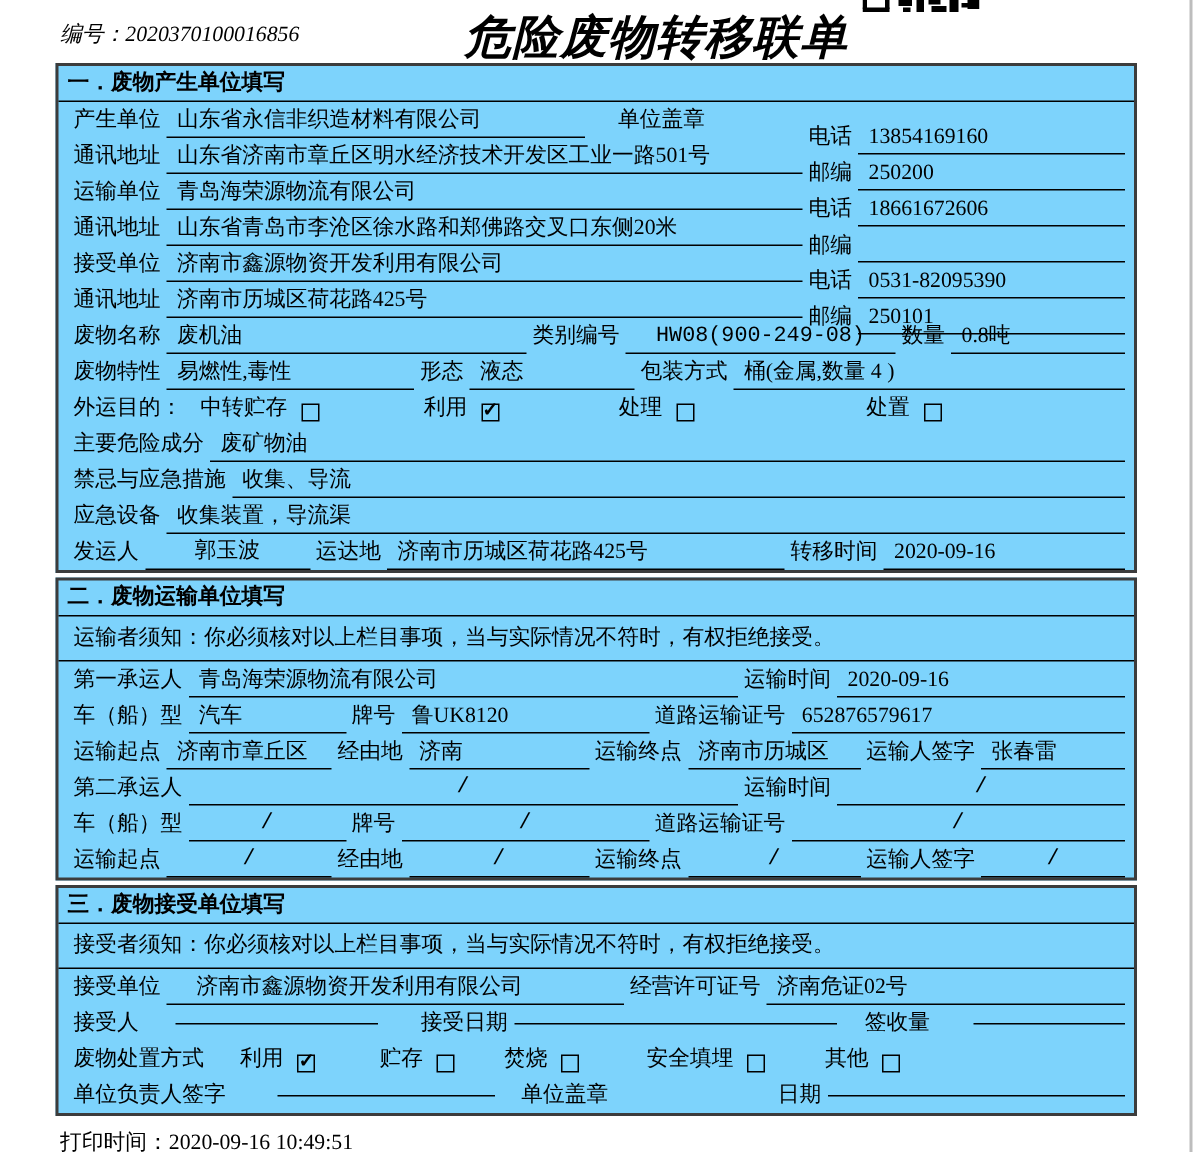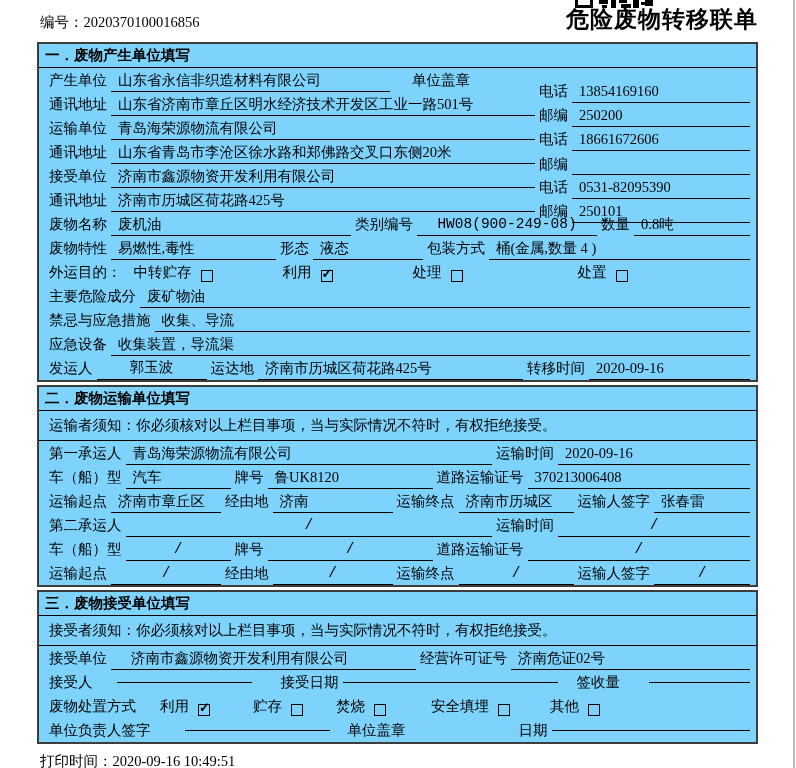--- a/index.html
+++ b/index.html
@@ -1,21 +1,21 @@
 <!DOCTYPE html>
 <html><head>
 <meta charset="utf-8">
 <style>
   *{margin:0;padding:0;box-sizing:border-box;}
   html,body{width:796px;height:768px;background:#fff;overflow:hidden;}
   body{font-family:"Liberation Serif","DejaVu Serif",serif;color:#000;position:relative;font-size:14.5px;}
   .page{position:absolute;left:37px;top:0;width:721px;}
-  .hdr{position:relative;height:42px;}
+  .hdr{position:relative;height:42px;font-style:italic;}
   .num{position:absolute;left:3px;top:13px;white-space:nowrap;}
-  .title{position:absolute;left:0;width:100%;top:4px;text-align:right;font-size:23px;font-weight:bold;letter-spacing:1px;padding-left:80px;}
+  .title{position:absolute;left:0;width:100%;top:4px;text-align:center;font-size:31px;font-weight:bold;letter-spacing:1px;padding-left:80px;}
   .qr{position:absolute;left:538px;top:0;width:78px;height:9px;}
   .box{border:2px solid #3c3c3c;margin-bottom:3px;background:#7dd3fc;}
   .sec-h{font-weight:bold;line-height:23px;height:24px;padding-left:6px;border-bottom:1px solid #000;}
   .notice{height:30px;line-height:29px;padding:0 10px;border-bottom:1px solid #000;white-space:nowrap;}
   .row{display:flex;height:24px;line-height:22px;padding:0 6px;white-space:nowrap;align-items:center;}
   .lab{padding:0 4px;}
   .fill{border-bottom:1px solid #000;padding:0 7px;}
   .grow{flex:1;}
   .left{display:flex;flex:1;}
   .right{display:flex;width:215px;margin-top:23px;}
@@ -192,21 +192,21 @@
         <span class="fill grow">2020-09-16</span>
       </div>
     </div>
 
     <div class="row">
       <span class="lab">车（船）型</span>
       <span class="fill f105">汽车</span>
       <span class="lab">牌号</span>
       <span class="fill f165">鲁UK8120</span>
       <span class="lab">道路运输证号</span>
-      <span class="fill grow">370213006408</span>
+      <span class="fill grow">652876579617</span>
     </div>
 
     <div class="row">
       <span class="lab">运输起点</span>
       <span class="fill f110">济南市章丘区</span>
       <span class="lab">经由地</span>
       <span class="fill f120">济南</span>
       <span class="lab">运输终点</span>
       <span class="fill f115">济南市历城区</span>
       <span class="lab">运输人签字</span>

